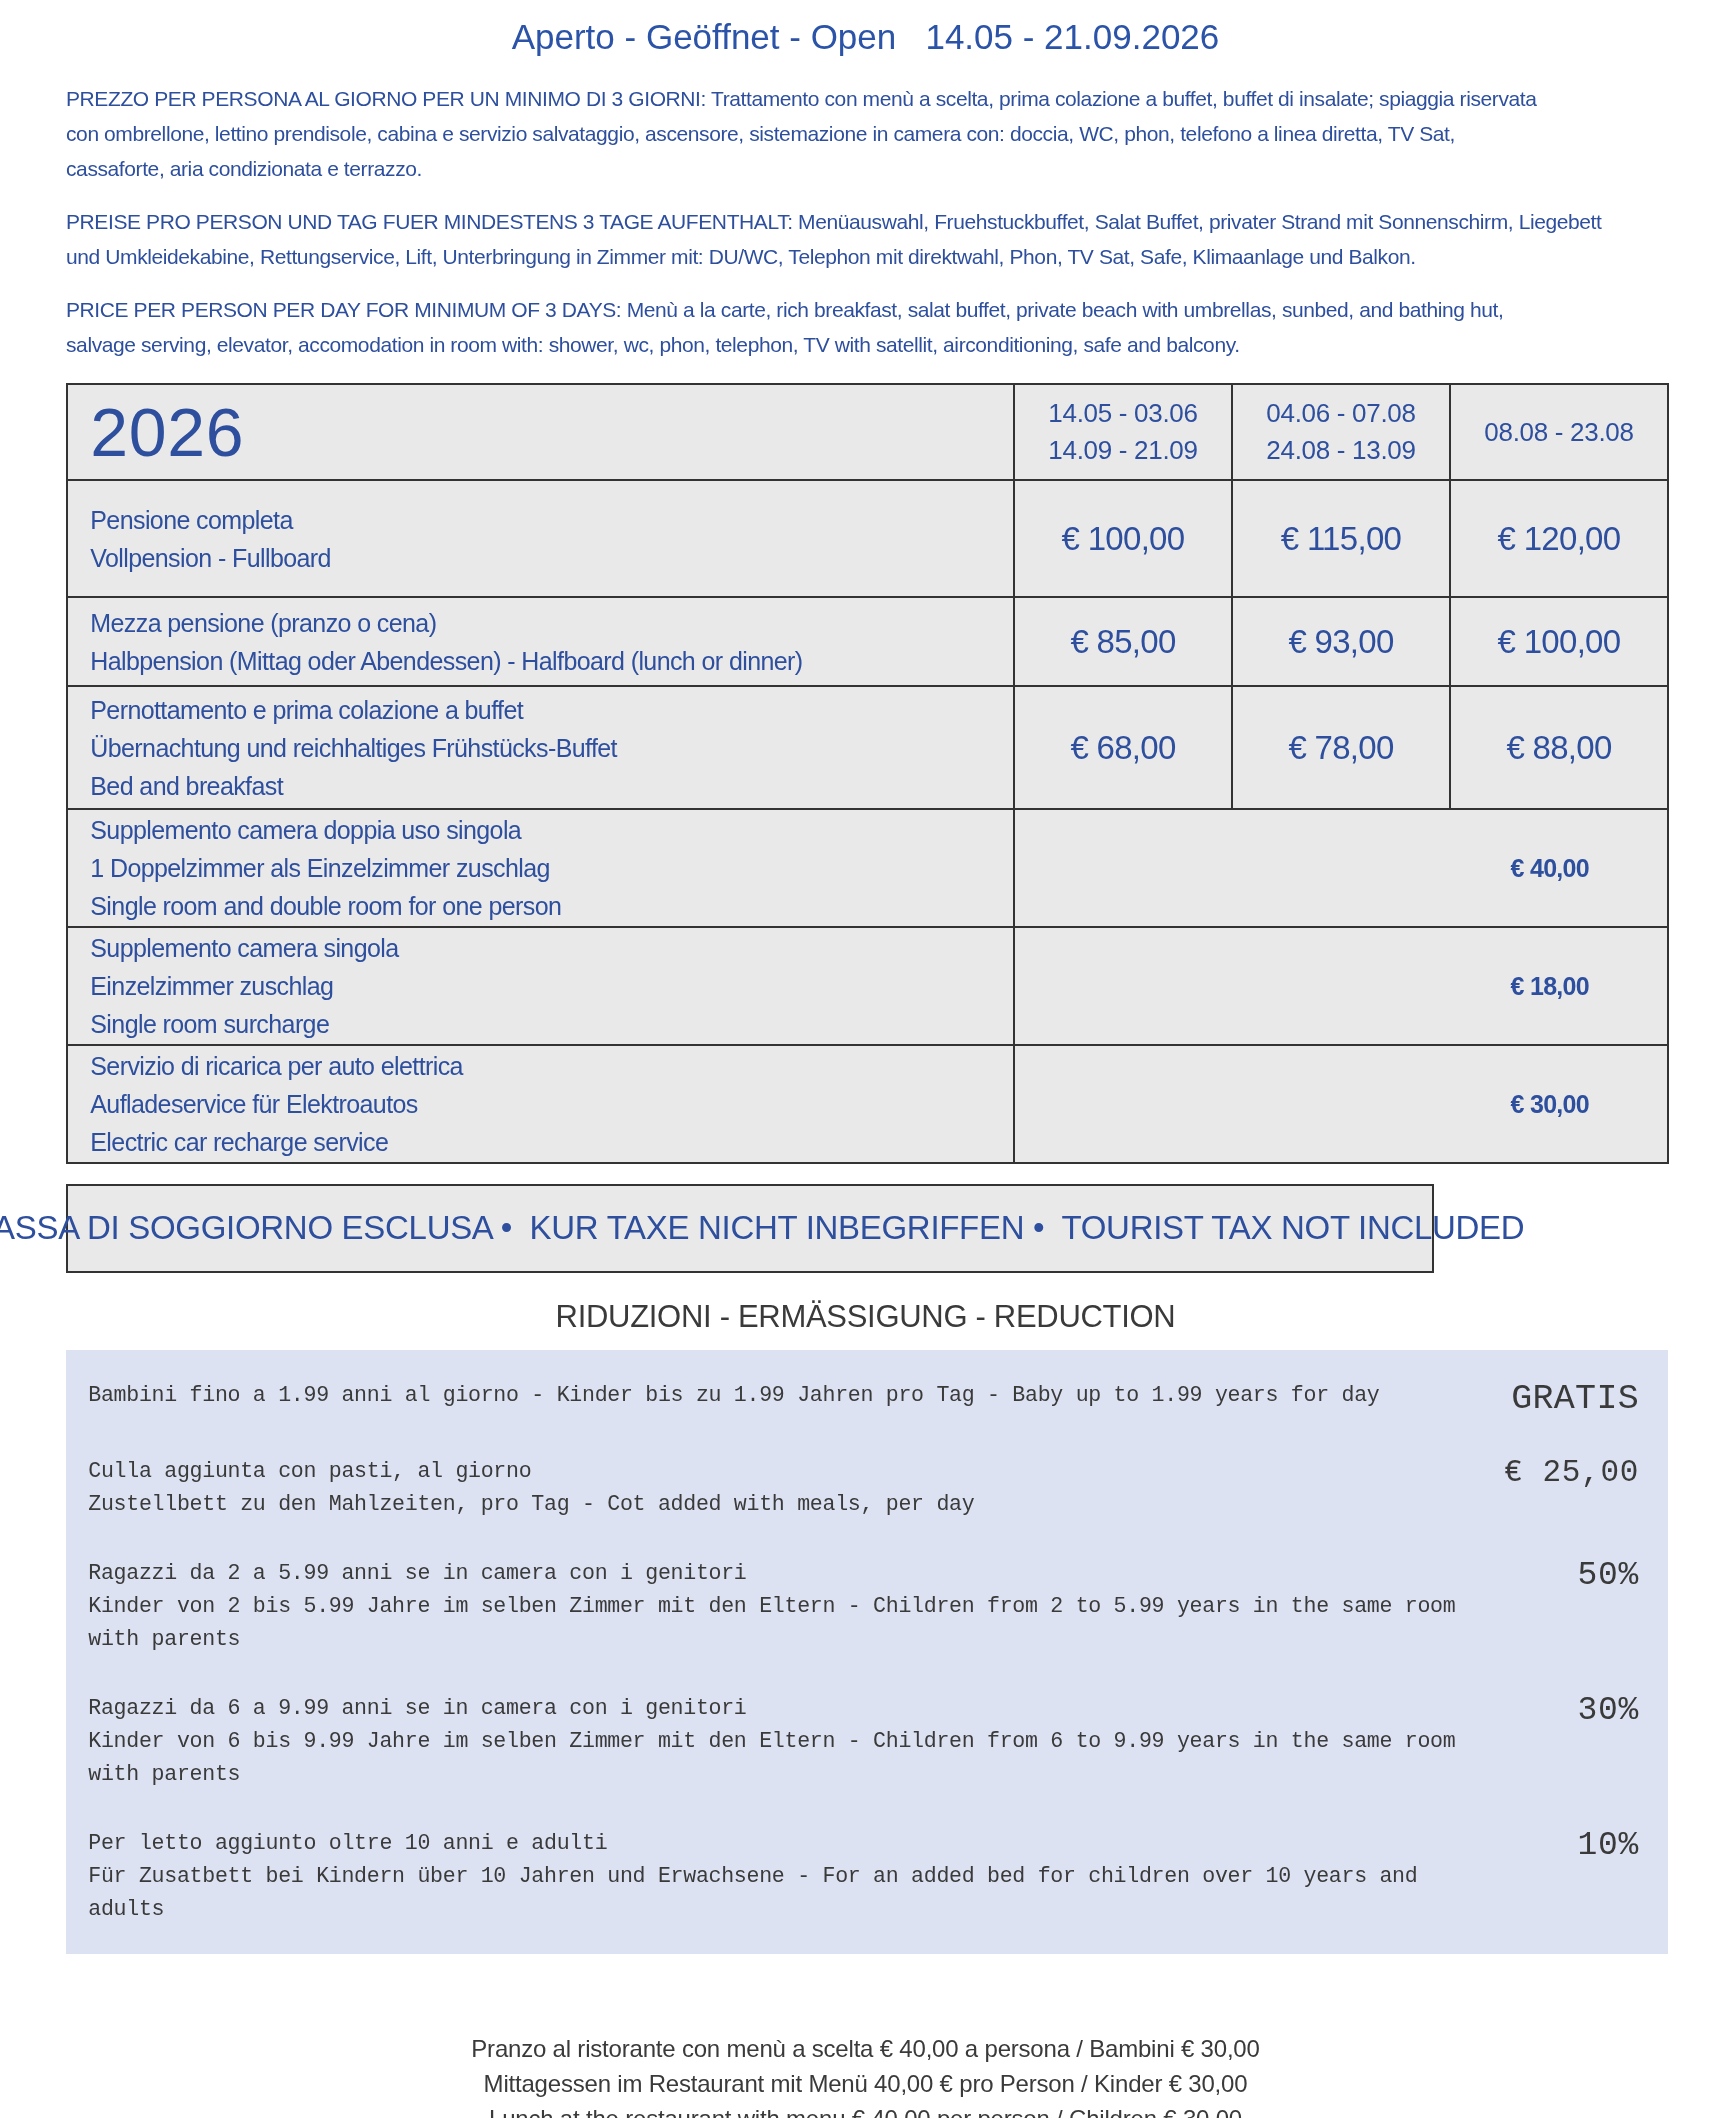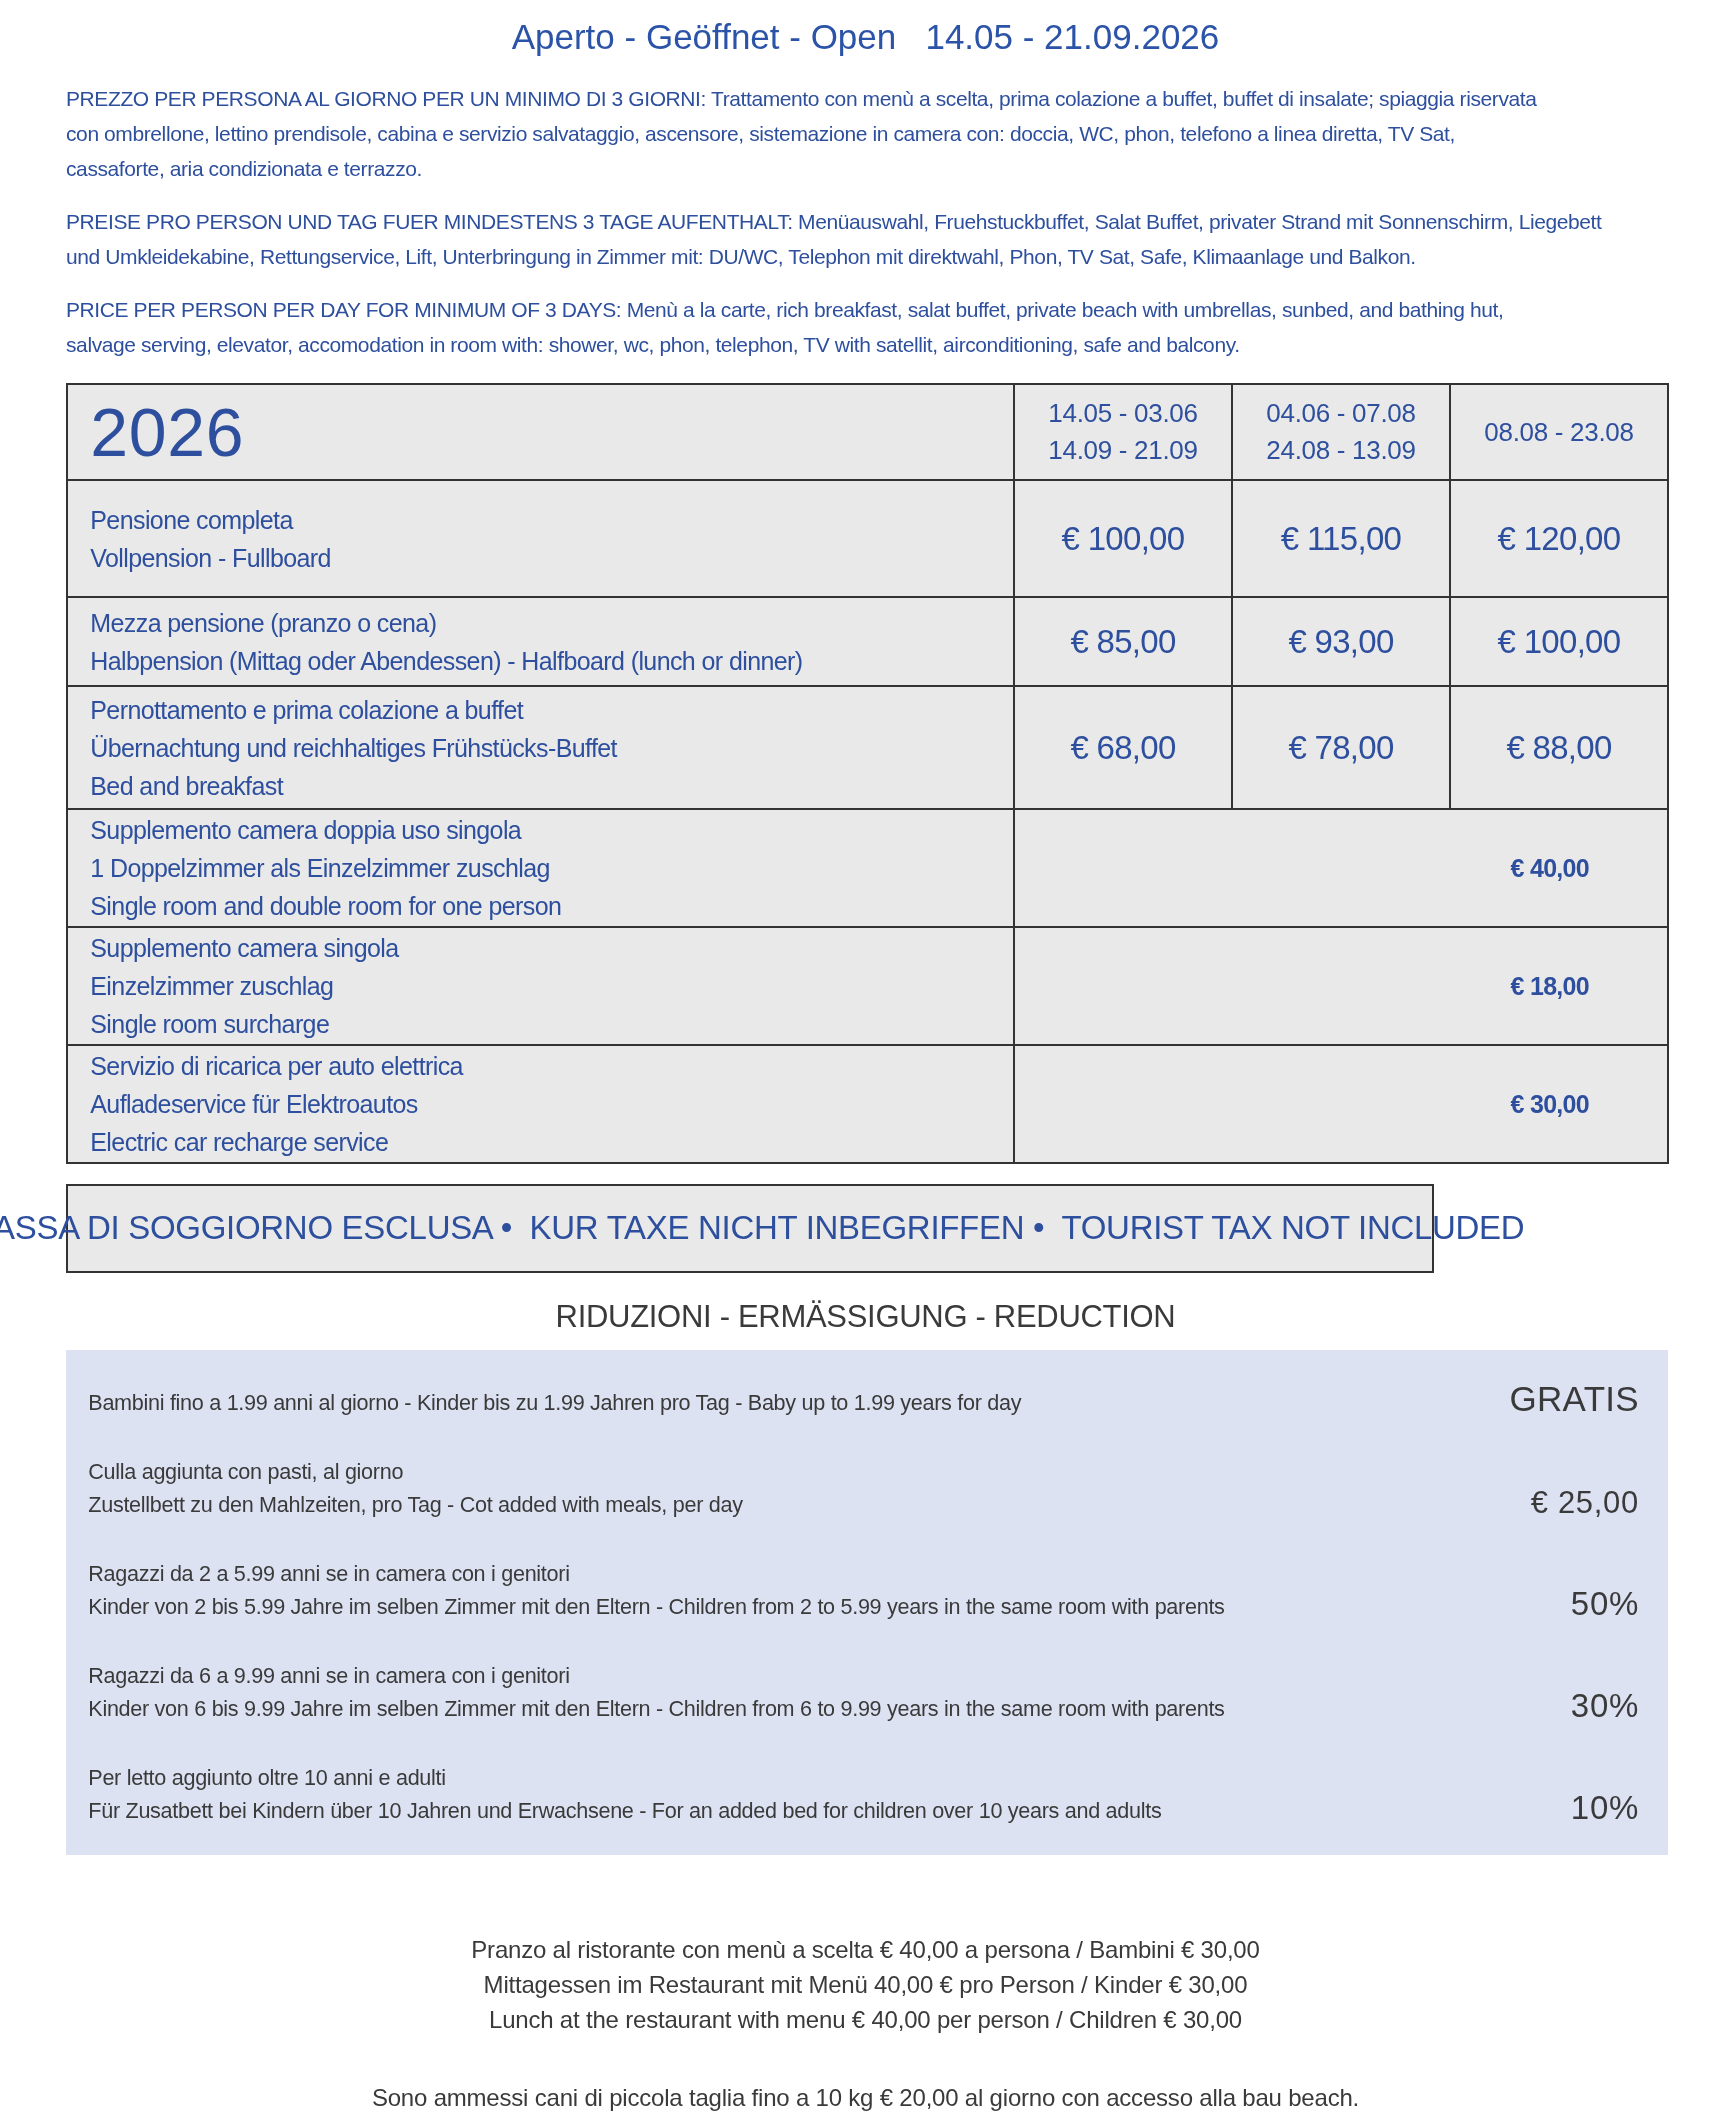--- a/index.html
+++ b/index.html
@@ -111,23 +111,24 @@
   }
 
   .reductions-panel {
     margin: 15.4px 0 0 66px;
     width: 1602px;
     background: #dde2f3;
     padding: 24px 0 28px 0;
   }
   .red-row {
     display: flex;
-    align-items: flex-end;
+    align-items: flex-start;
     padding: 0 29px 0 22.3px;
     margin-top: 36px;
+    font-family: Liberation Mono, monospace;
   }
   .red-row:first-child { margin-top: 4.2px; }
   .red-label {
     font-size: 21.6px;
     line-height: 33px;
     color: #3a3a3a;
     white-space: pre-line;
     letter-spacing: -0.3px;
     max-width: 1382px;
   }

